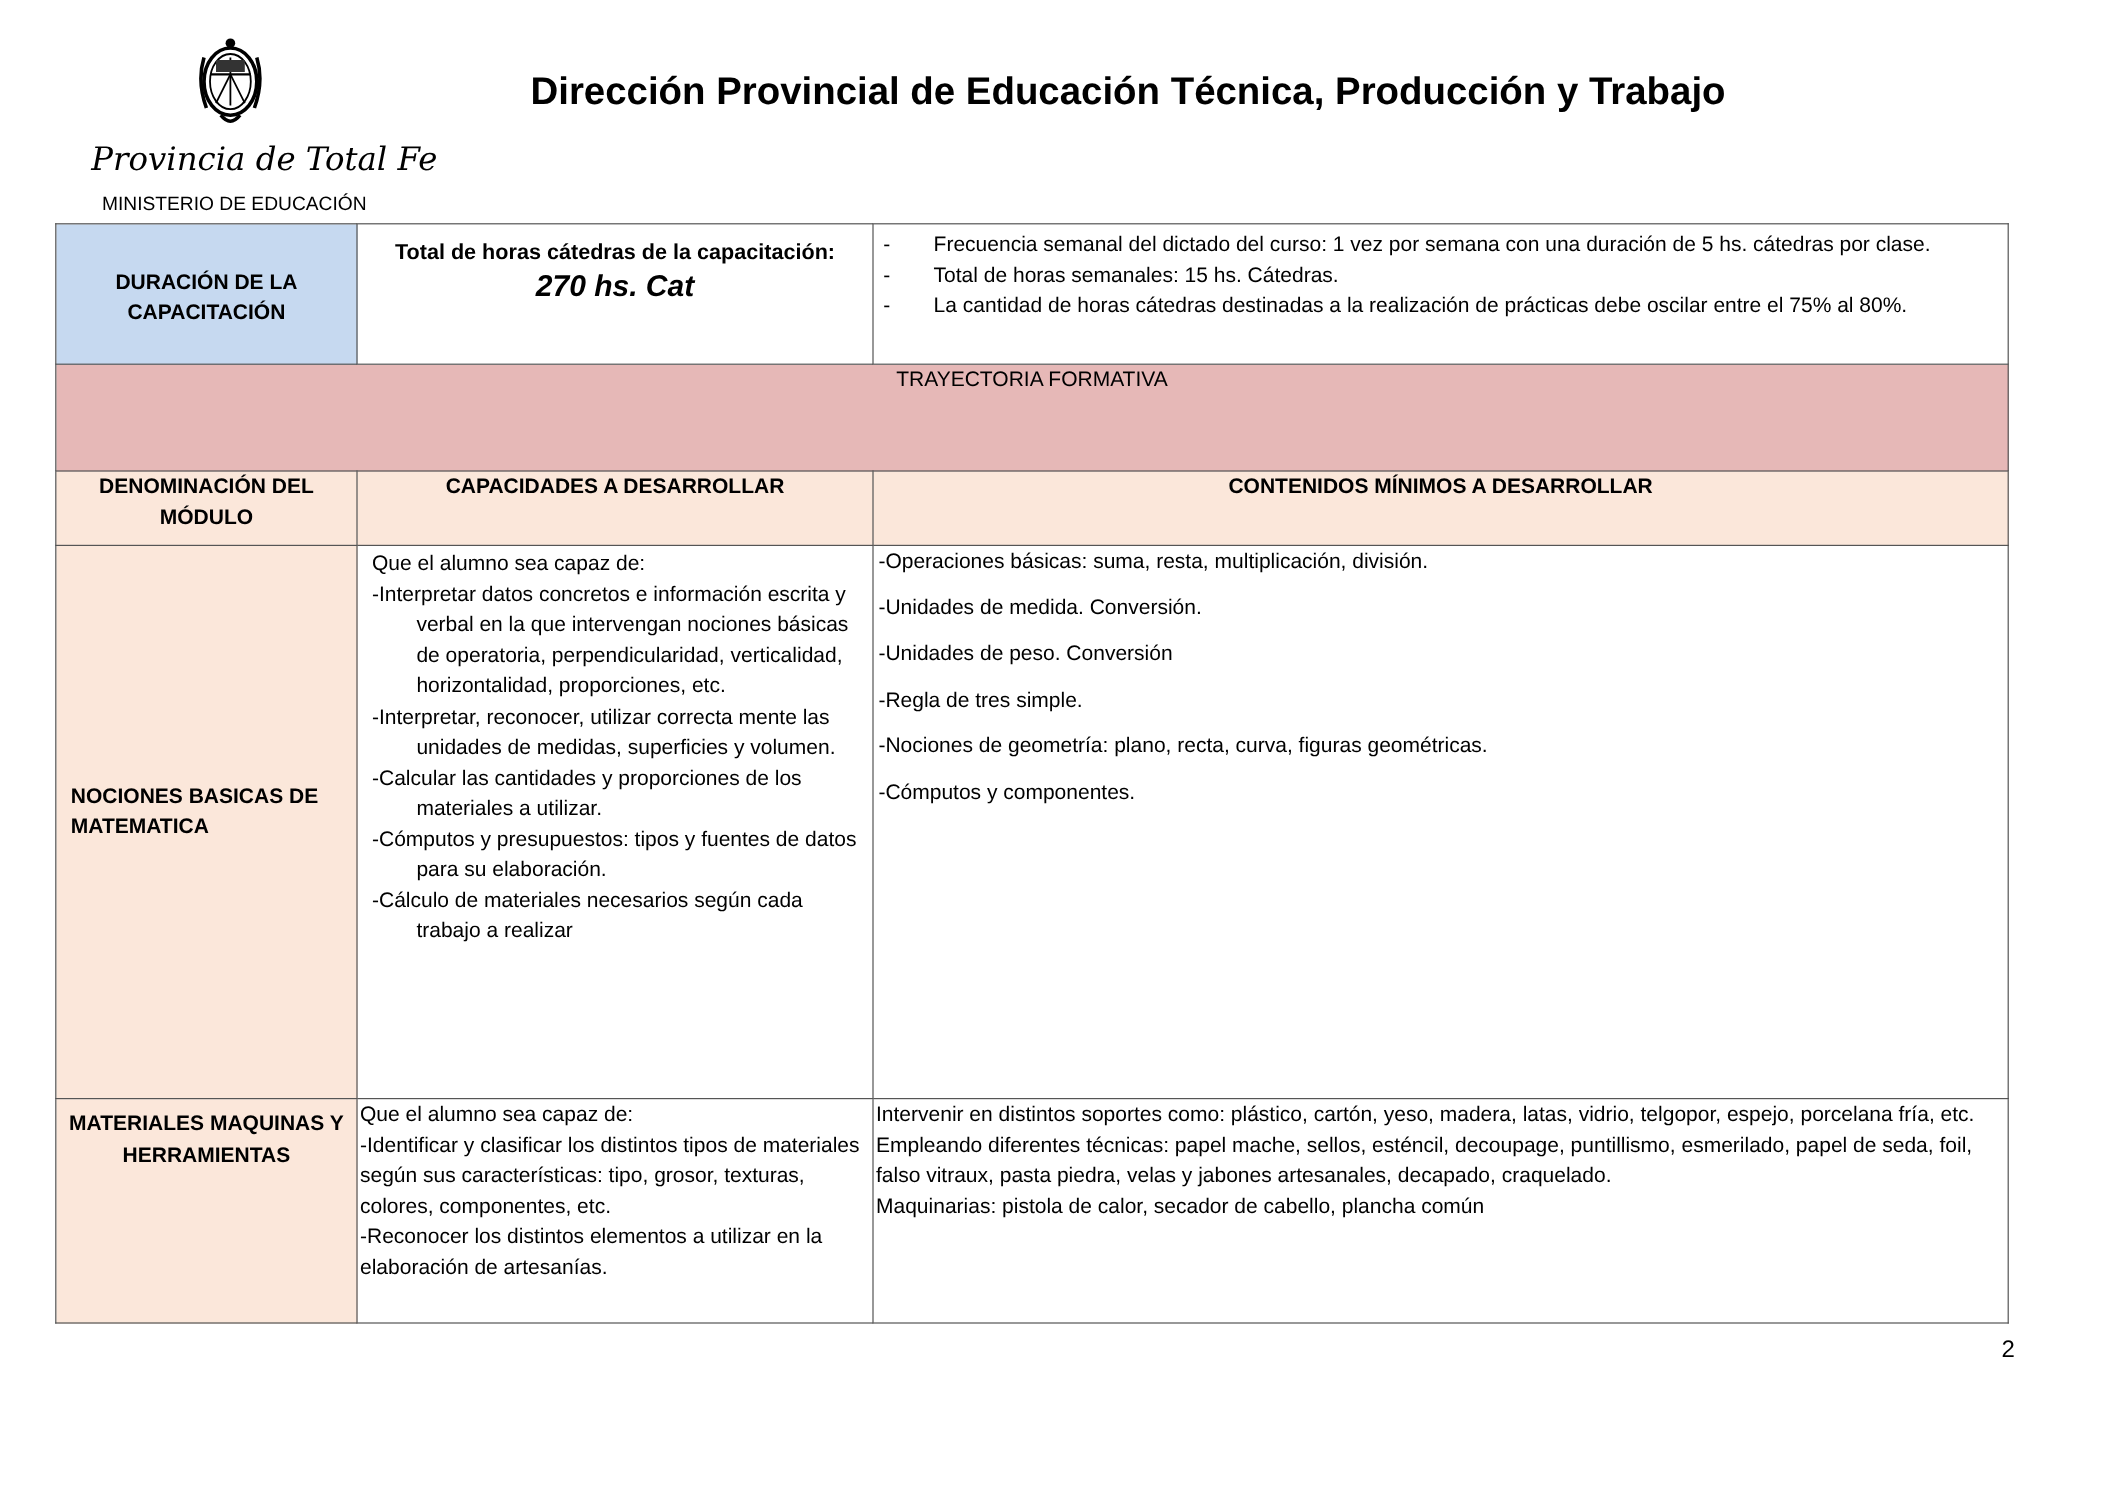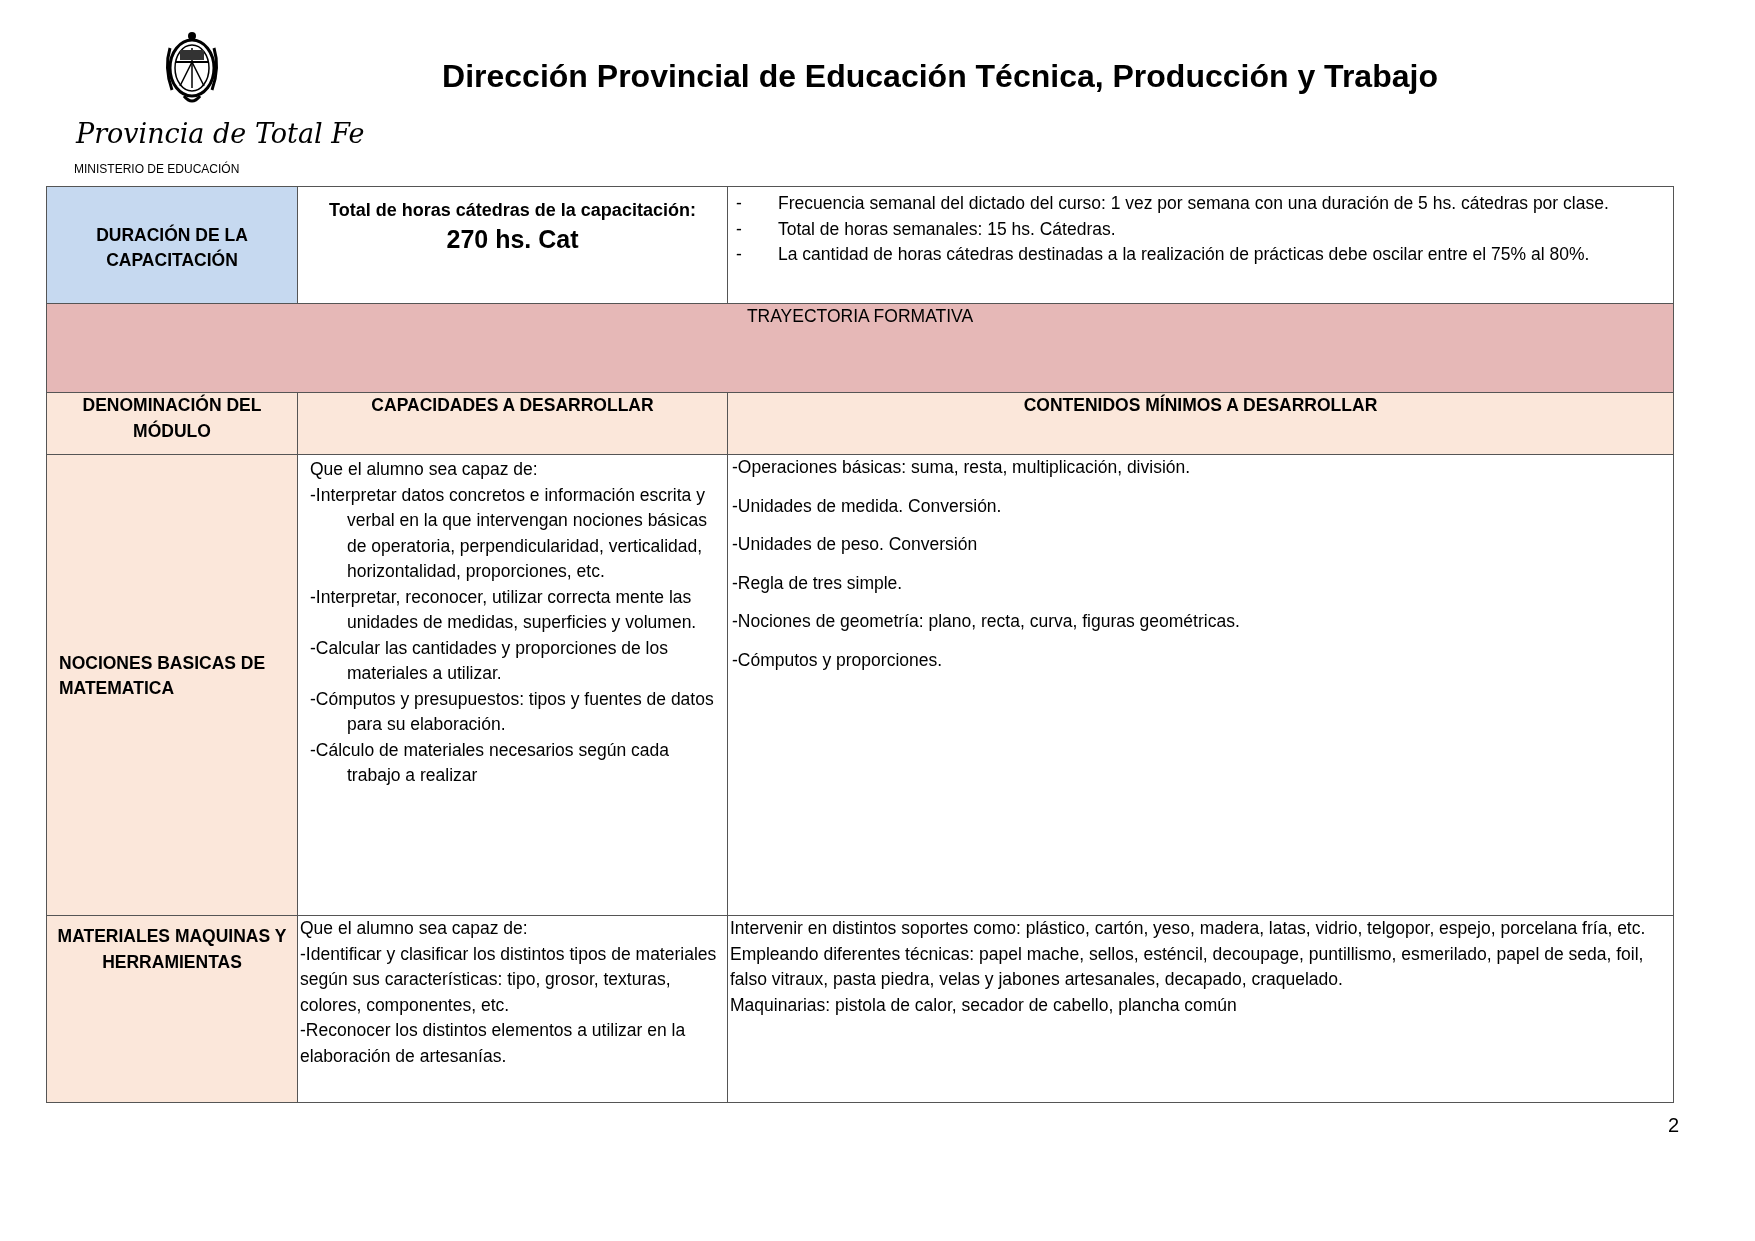--- a/index.html
+++ b/index.html
@@ -3,41 +3,41 @@
   <meta charset="utf-8">
   <style>
     html, body { margin: 0; padding: 0; background: #ffffff; }
     body { width: 1755px; height: 1241px; position: relative; overflow: hidden;
            font-family: "Liberation Sans", sans-serif; color: #000; }
     .page { position: absolute; left: 0; top: 0; width: 1755px; height: 1241px; }
 
     .logo { position: absolute; left: 158px; top: 28px; width: 68px; height: 82px; }
     .province-sign { position: absolute; left: 76px; top: 118px; font-family: "DejaVu Serif", serif;
                      font-style: italic; font-size: 27px; letter-spacing: 0px; }
-    .ministry { position: absolute; left: 74px; top: 162px; font-size: 12px; }
+    .ministry { position: absolute; left: 85px; top: 162px; font-size: 16px; }
 
     .title { position: absolute; left: 440px; width: 1000px; text-align: center; font-weight: bold;
              font-size: 32px; }
     .title.l1 { top: 58px; }
     .title.l2 { top: 95px; }
 
     table.grid { position: absolute; left: 46px; top: 186px; width: 1627px; border-collapse: collapse;
                  table-layout: fixed; }
     table.grid td { border: 1.5px solid #555; vertical-align: top; padding: 0; font-size: 17.5px; line-height: 25.5px; }
     col.c1 { width: 251px; } col.c2 { width: 430px; } col.c3 { width: 946px; }
 
     .blue { background: #C6D9F0; }
     .pink { background: #E6B8B7; }
     .peach { background: #FBE7DA; }
 
     .r-dur td { height: 105px; }
     .dur-label { text-align: center; font-weight: bold; font-size: 19px; line-height: 27px; vertical-align: middle !important; padding-top: 6px !important; }
     .total-cell { text-align: center; padding-top: 11px !important; }
     .total-cell .lbl { font-weight: bold; font-size: 18px; line-height: 24px; }
-    .total-cell .val { font-weight: bold; font-size: 25px; line-height: 34px; }
+    .total-cell .val { font-weight: bold; font-size: 25px; line-height: 34px; font-style: italic; }
     .freq-cell { padding: 4px 24px 0 8px !important; }
     .bullet { display: flex; }
     .bullet .dash { width: 42px; flex: none; }
 
     .r-traj td { height: 88px; text-align: center; vertical-align: middle; font-weight: normal; font-size: 24px; }
     .r-head td { height: 61px; text-align: center; vertical-align: middle; font-weight: bold; font-size: 21px; line-height: 28px; }
 
     .r-math td { height: 442px; }
     .mod-name { vertical-align: middle !important; font-weight: bold; font-size: 19px; line-height: 28px; padding: 0 8px 18px 12px !important; }
     .cap-cell { padding: 2px 8px 0 12px !important; }
@@ -123,21 +123,21 @@
         <div class="item">-Calcular las cantidades y proporciones de los materiales a utilizar.</div>
         <div class="item">-Cómputos y presupuestos: tipos y fuentes de datos para su elaboración.</div>
         <div class="item">-Cálculo de materiales necesarios según cada trabajo a realizar</div>
       </td>
       <td class="cont-cell">
         <div class="line">-Operaciones básicas: suma, resta, multiplicación, división.</div>
         <div class="line">-Unidades de medida. Conversión.</div>
         <div class="line">-Unidades de peso. Conversión</div>
         <div class="line">-Regla de tres simple.</div>
         <div class="line">-Nociones de geometría: plano, recta, curva, figuras geométricas.</div>
-        <div class="line">-Cómputos y proporciones.</div>
+        <div class="line">-Cómputos y componentes.</div>
       </td>
     </tr>
 
     <tr class="r-mat">
       <td class="peach mat-name">MATERIALES MAQUINAS Y HERRAMIENTAS</td>
       <td class="mat-cap">
         <div>Que el alumno sea capaz de:</div>
         <div>-Identificar y clasificar los distintos tipos de materiales según sus características: tipo, grosor, texturas, colores, componentes, etc.</div>
         <div>-Reconocer los distintos elementos a utilizar en la elaboración de artesanías.</div>
       </td>

